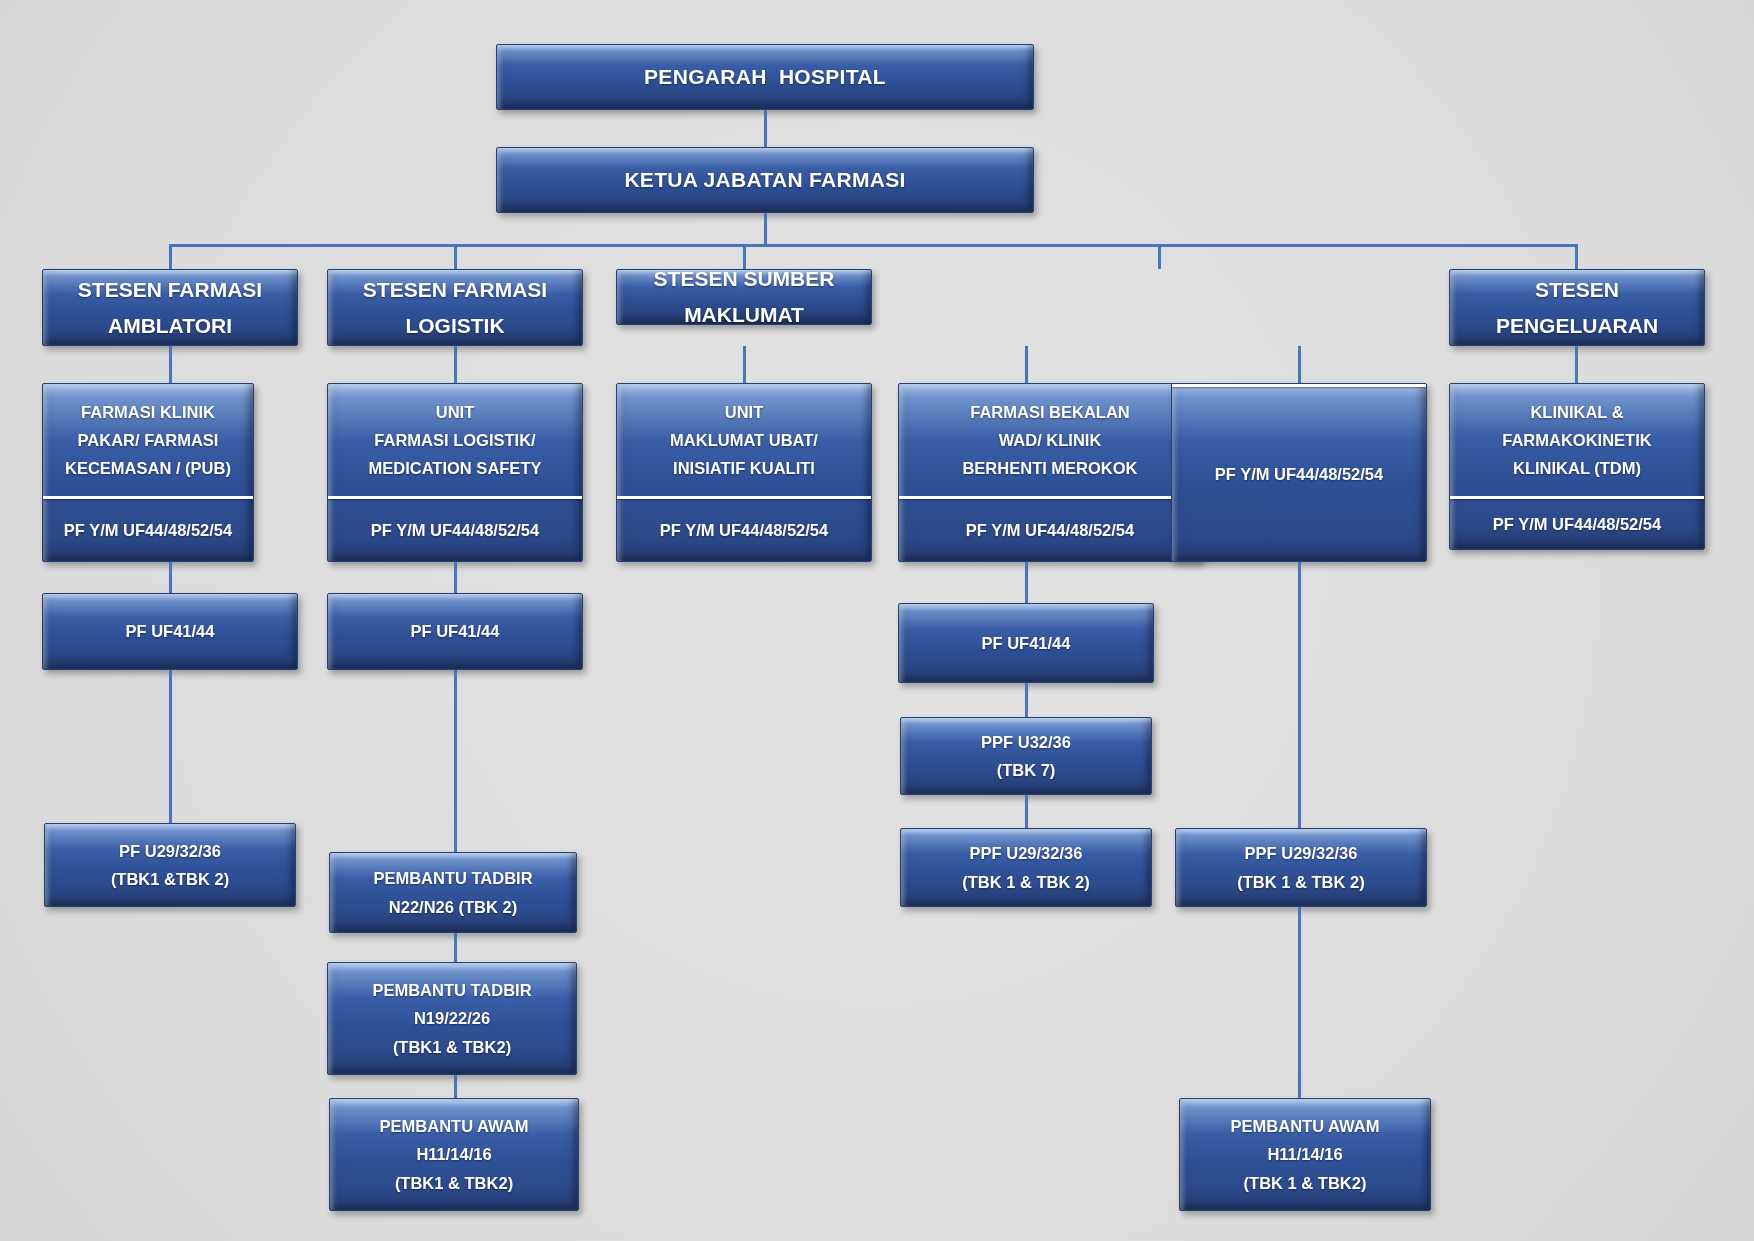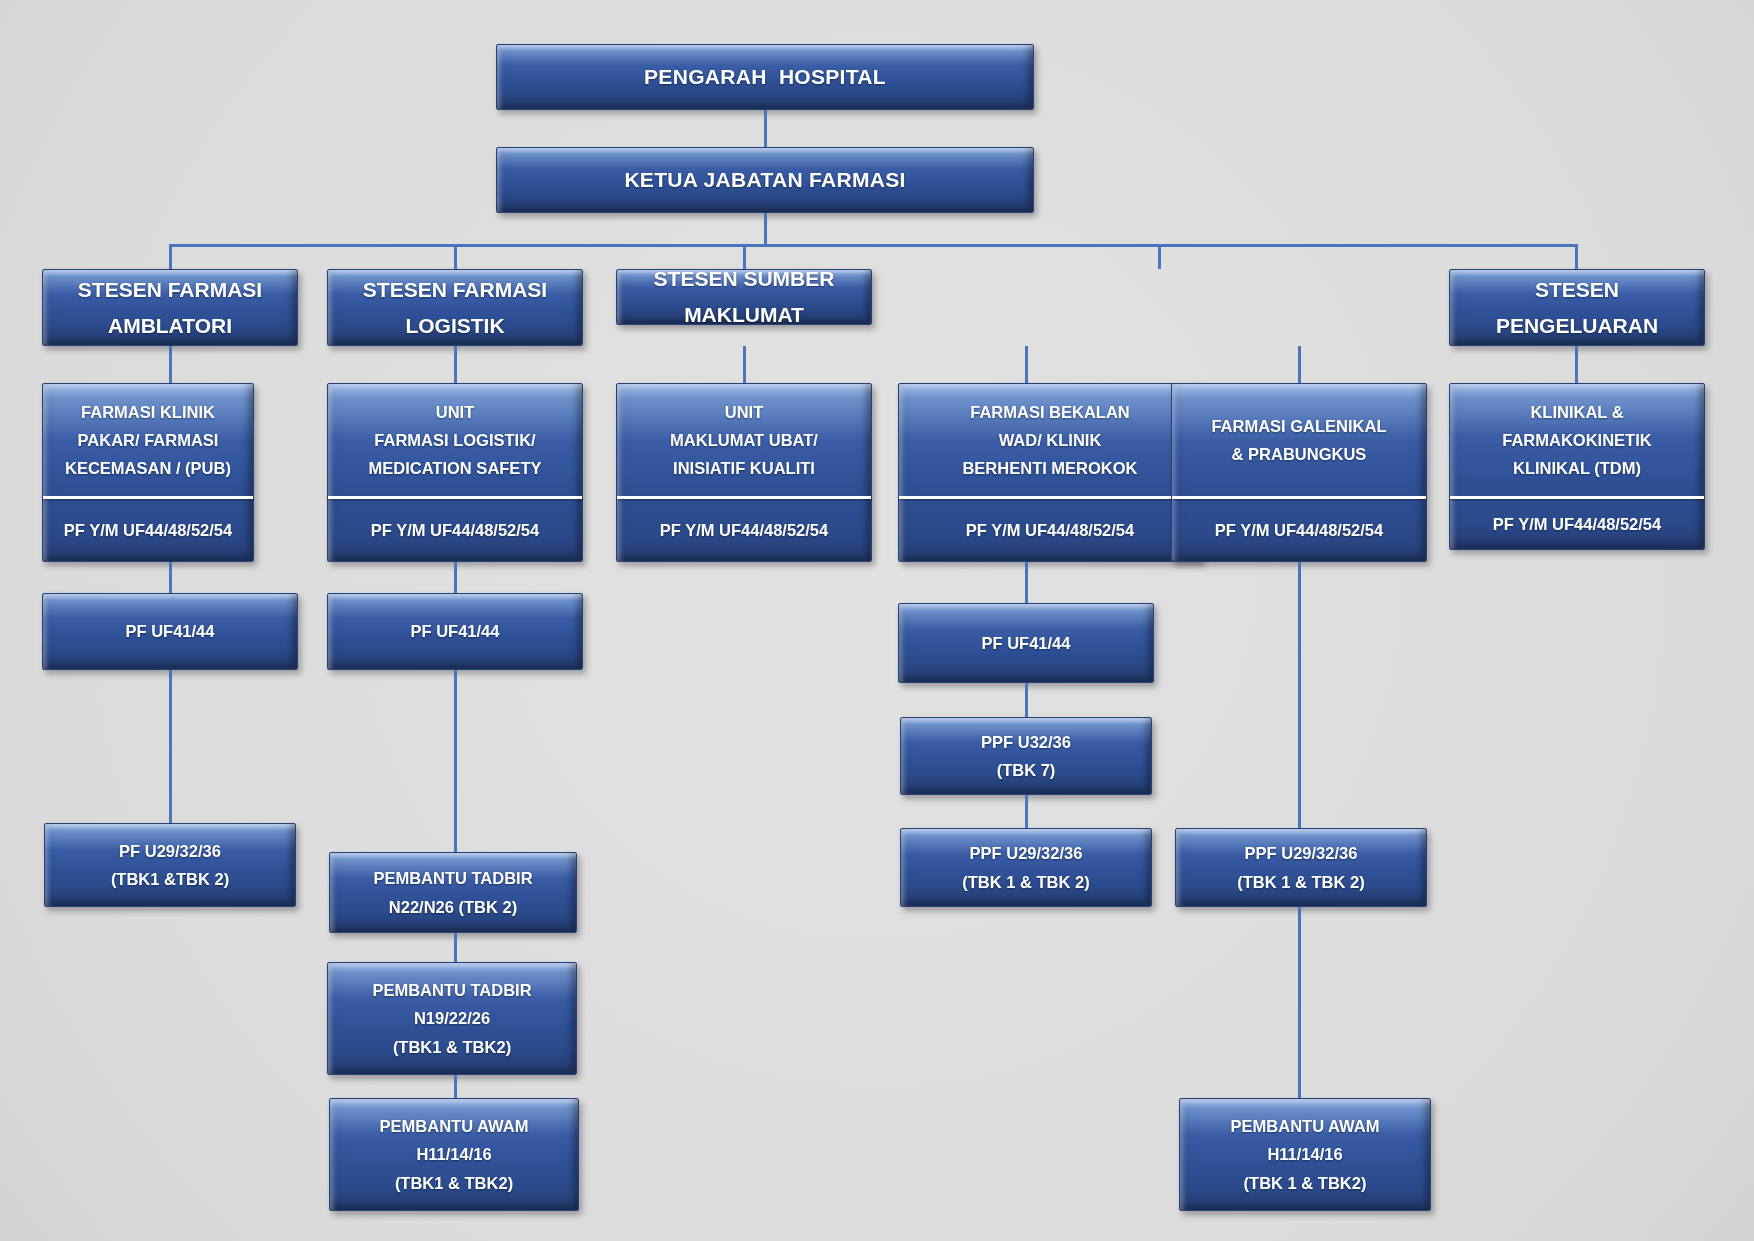--- a/index.html
+++ b/index.html
@@ -115,22 +115,20 @@
     <div class="node-grade">PF Y/M UF44/48/52/54</div>
   </div>
   <div class="node unit" style="left:898px;top:383px;width:304px;height:179px">
     <div class="node-title">FARMASI BEKALAN
 WAD/ KLINIK
 BERHENTI MEROKOK</div>
     <div class="divider"></div>
     <div class="node-grade">PF Y/M UF44/48/52/54</div>
   </div>
   <div class="node unit" style="left:1171px;top:383px;width:256px;height:179px">
-    <div class="node-title">FARMASI GALENIKAL
-&amp; PRABUNGKUS</div>
     <div class="divider"></div>
     <div class="node-grade">PF Y/M UF44/48/52/54</div>
   </div>
   <div class="node unit" style="left:1449px;top:383px;width:256px;height:167px">
     <div class="node-title">KLINIKAL &amp;
 FARMAKOKINETIK
 KLINIKAL (TDM)</div>
     <div class="divider"></div>
     <div class="node-grade">PF Y/M UF44/48/52/54</div>
   </div>

